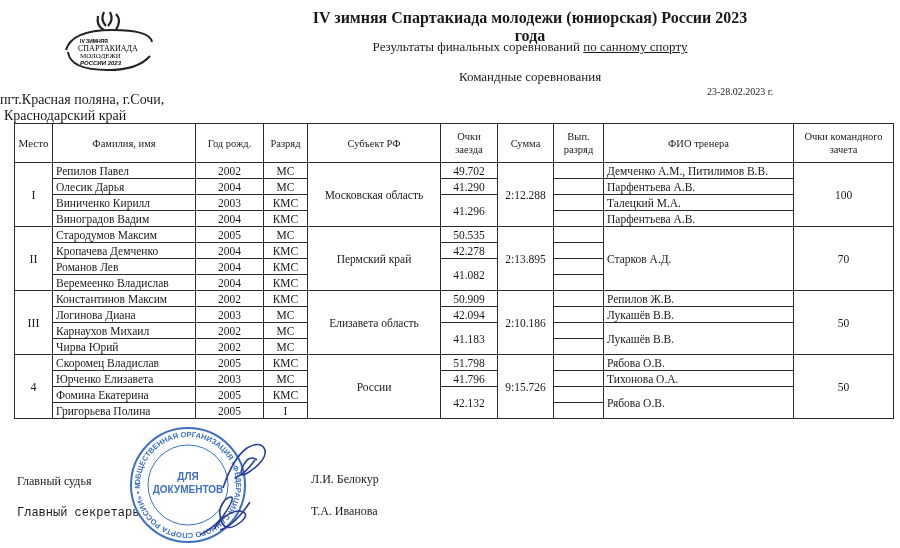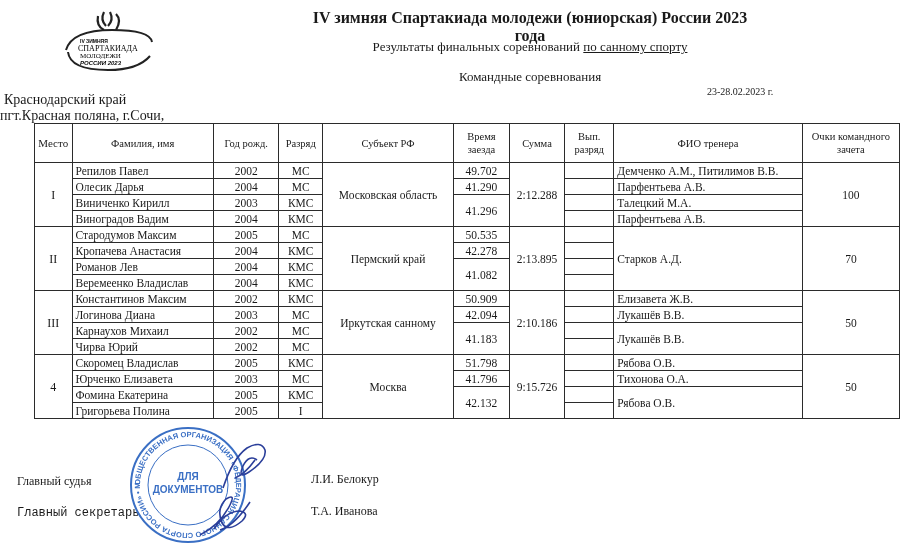--- a/index.html
+++ b/index.html
@@ -24,21 +24,20 @@
   .competition {
     left: 300px; top: 69px; width: 460px; text-align: center; font-size: 13px;
   }
   .dates { left: 707px; top: 86px; font-size: 10px; }
   .location { left: 0px; top: 92px; font-size: 14px; line-height: 16px; }
 
   table.results {
     position: absolute; left: 14px; top: 123px;
     border-collapse: collapse; font-size: 11.5px;
     table-layout: fixed;
-    margin-left: 20px;
   }
   table.results th, table.results td {
     border: 1px solid #2b2b2b; padding: 0 3px; height: 15px;
     line-height: 14px; white-space: nowrap; overflow: hidden;
   }
   table.results th {
     font-weight: normal; font-size: 10.5px; height: 38px; text-align: center;
     white-space: normal; line-height: 13px;
   }
   td.c { text-align: center; font-family: Liberation Serif, serif; }
@@ -64,22 +63,22 @@
   </svg>
 </div>
 
 <div class="abs title">IV зимняя Спартакиада молодежи (юниорская) России 2023 года</div>
 <div class="abs subtitle">
   <span>Результаты финальных соревнований </span><u>по санному спорту</u>
 </div>
 <div class="abs competition">Командные соревнования</div>
 <div class="abs dates">23-28.02.2023 г.</div>
 <div class="abs location">
+  <div>пгт.Красная поляна, г.Сочи,</div>
   <div style="padding-left:4px;">Краснодарский край</div>
-  <div>пгт.Красная поляна, г.Сочи,</div>
 </div>
 
 <table class="results">
   <colgroup>
     <col style="width:38px">
       <col style="width:143px">
       <col style="width:68px">
       <col style="width:44px">
     <col style="width:133px">
       <col style="width:57px">
@@ -88,21 +87,21 @@
     <col style="width:190px">
       <col style="width:100px">
   </colgroup>
   <thead>
     <tr>
       <th style="font-size:11px;padding:0;">Место</th>
       <th>Фамилия, имя</th>
       <th>Год рожд.</th>
       <th>Разряд</th>
       <th>Субъект РФ</th>
-      <th>Время заезда</th>
+      <th>Очки заезда</th>
       <th>Сумма</th>
       <th>Вып. разряд</th>
       <th>ФИО тренера</th>
       <th>Очки командного зачета</th>
     </tr>
   </thead>
   <tbody>
 
     <tr>
       <td class="place" rowspan="4">I</td>
@@ -146,21 +145,21 @@
       <td class="c">2005</td>
       <td class="c">МС</td>
       <td class="c" rowspan="4">Пермский край</td>
       <td class="c">50.535</td>
       <td class="c" rowspan="4">2:13.895</td>
       <td class="blank"></td>
       <td class="l" rowspan="4">Старков А.Д.</td>
       <td class="c" rowspan="4">70</td>
     </tr>
     <tr>
-      <td class="l">Кропачева Анастасия</td>
+      <td class="l">Кропачева Демченко</td>
       <td class="c">2004</td>
       <td class="c">КМС</td>
       <td class="c">42.278</td>
       <td class="blank"></td>
     </tr>
     <tr>
       <td class="l">Романов Лев</td>
       <td class="c">2004</td>
       <td class="c">КМС</td>
       <td class="c" rowspan="2">41.082</td>
@@ -171,25 +170,25 @@
       <td class="c">2004</td>
       <td class="c">КМС</td>
       <td class="blank"></td>
     </tr>
 
     <tr>
       <td class="place" rowspan="4">III</td>
       <td class="l">Константинов Максим</td>
       <td class="c">2002</td>
       <td class="c">КМС</td>
-      <td class="c" rowspan="4">Иркутская санному</td>
+      <td class="c" rowspan="4">Елизавета область</td>
       <td class="c">50.909</td>
       <td class="c" rowspan="4">2:10.186</td>
       <td class="blank"></td>
-      <td class="l">Елизавета Ж.В.</td>
+      <td class="l">Репилов Ж.В.</td>
       <td class="c" rowspan="4">50</td>
     </tr>
     <tr>
       <td class="l">Логинова Диана</td>
       <td class="c">2003</td>
       <td class="c">МС</td>
       <td class="c">42.094</td>
       <td class="blank"></td>
       <td class="l">Лукашёв В.В.</td>
     </tr>
@@ -206,21 +205,21 @@
       <td class="c">2002</td>
       <td class="c">МС</td>
       <td class="blank"></td>
     </tr>
 
     <tr>
       <td class="place" rowspan="4">4</td>
       <td class="l">Скоромец Владислав</td>
       <td class="c">2005</td>
       <td class="c">КМС</td>
-      <td class="c" rowspan="4">Москва</td>
+      <td class="c" rowspan="4">России</td>
       <td class="c">51.798</td>
       <td class="c" rowspan="4">9:15.726</td>
       <td class="blank"></td>
       <td class="l">Рябова О.В.</td>
       <td class="c" rowspan="4">50</td>
     </tr>
     <tr>
       <td class="l">Юрченко Елизавета</td>
       <td class="c">2003</td>
       <td class="c">МС</td>

